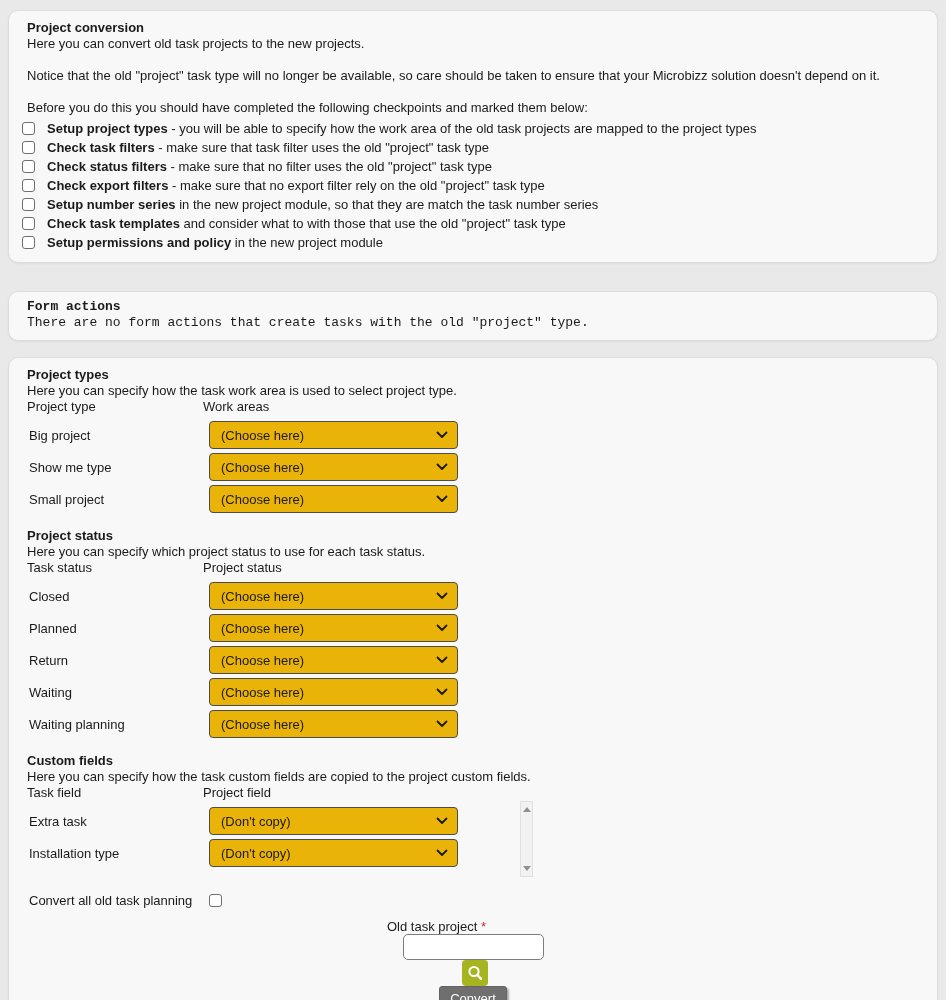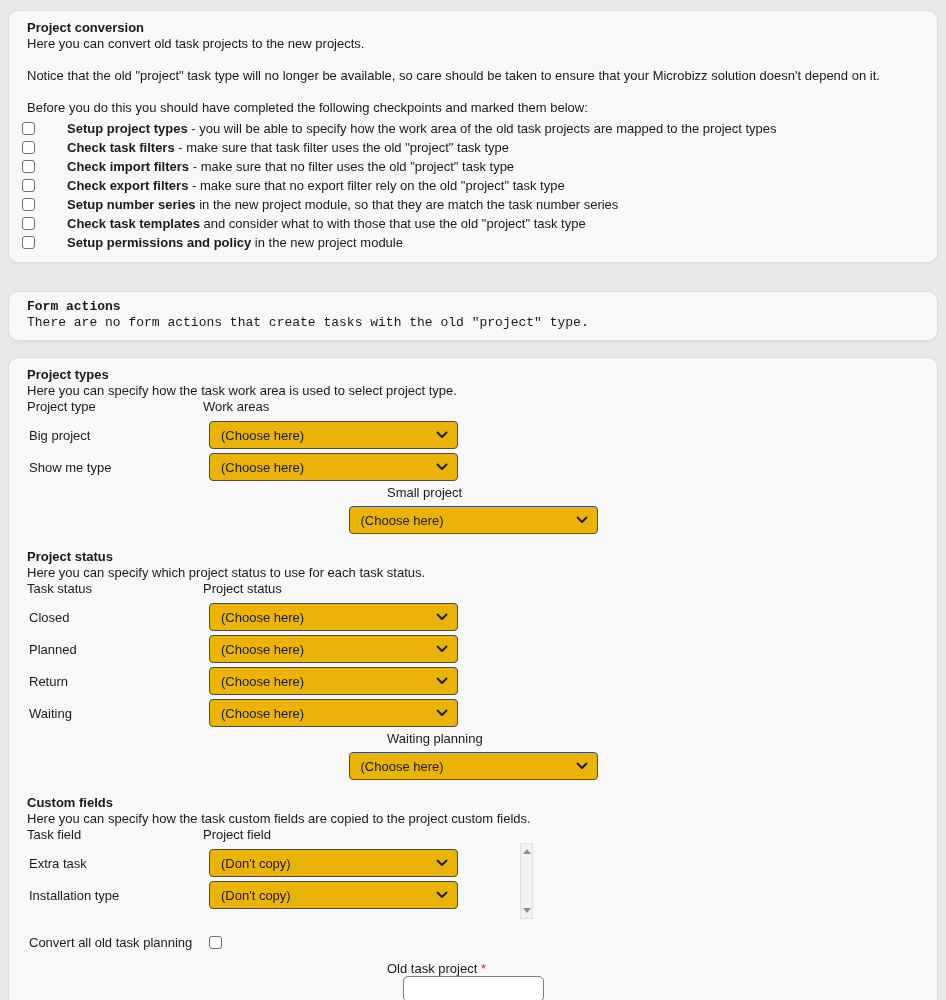--- a/index.html
+++ b/index.html
@@ -28,40 +28,39 @@
   .line { line-height: 16px; }
   .spaced { margin-top: 16px; }
 
   .checklist { margin-top: 3px; }
   .check-row {
     display: flex;
     align-items: center;
     height: 19px;
     margin-left: -5px;
     cursor: default;
-    gap: 20px;
   }
   .checkbox {
     width: 13px; height: 13px;
     flex: none;
     background: #ffffff;
     border: 1px solid #6e6e6e;
     border-radius: 3px;
     margin-right: 12px;
   }
   .check-text { line-height: 16px; }
 
   .block { margin-top: 15px; }
   .block.first { margin-top: 0; }
 
   .cols-header { display: flex; line-height: 16px; margin-bottom: 6px; }
   .cols-header .col1 { width: 176px; }
 
   .map-row { display: flex; align-items: center; margin-bottom: 4px; gap: 6px; }
-  .map-row:last-child { margin-bottom: 0; flex-direction: column; }
+  .map-row:last-child { margin-bottom: 0; }
   .map-label { width: 176px; padding-left: 2px; }
 
   .select {
     width: 249px; height: 28px;
     background: #eab308;
     border: 1px solid #4c4c4c;
     border-radius: 4px;
     display: flex;
     align-items: center;
     justify-content: space-between;
@@ -152,21 +151,21 @@
     <label class="check-row">
       <span class="checkbox"></span>
       <span class="check-text"><b>Setup project types</b><span> - you will be able to specify how the work area of the old task projects are mapped to the project types</span></span>
     </label>
     <label class="check-row">
       <span class="checkbox"></span>
       <span class="check-text"><b>Check task filters</b><span> - make sure that task filter uses the old "project" task type</span></span>
     </label>
     <label class="check-row">
       <span class="checkbox"></span>
-      <span class="check-text"><b>Check import filters</b><span> - make sure that no filter uses the old "project" task type</span></span>
+      <span class="check-text"><b>Check status filters</b><span> - make sure that no filter uses the old "project" task type</span></span>
     </label>
     <label class="check-row">
       <span class="checkbox"></span>
       <span class="check-text"><b>Check export filters</b><span> - make sure that no export filter rely on the old "project" task type</span></span>
     </label>
     <label class="check-row">
       <span class="checkbox"></span>
       <span class="check-text"><b>Setup number series</b><span> in the new project module, so that they are match the task number series</span></span>
     </label>
     <label class="check-row">

